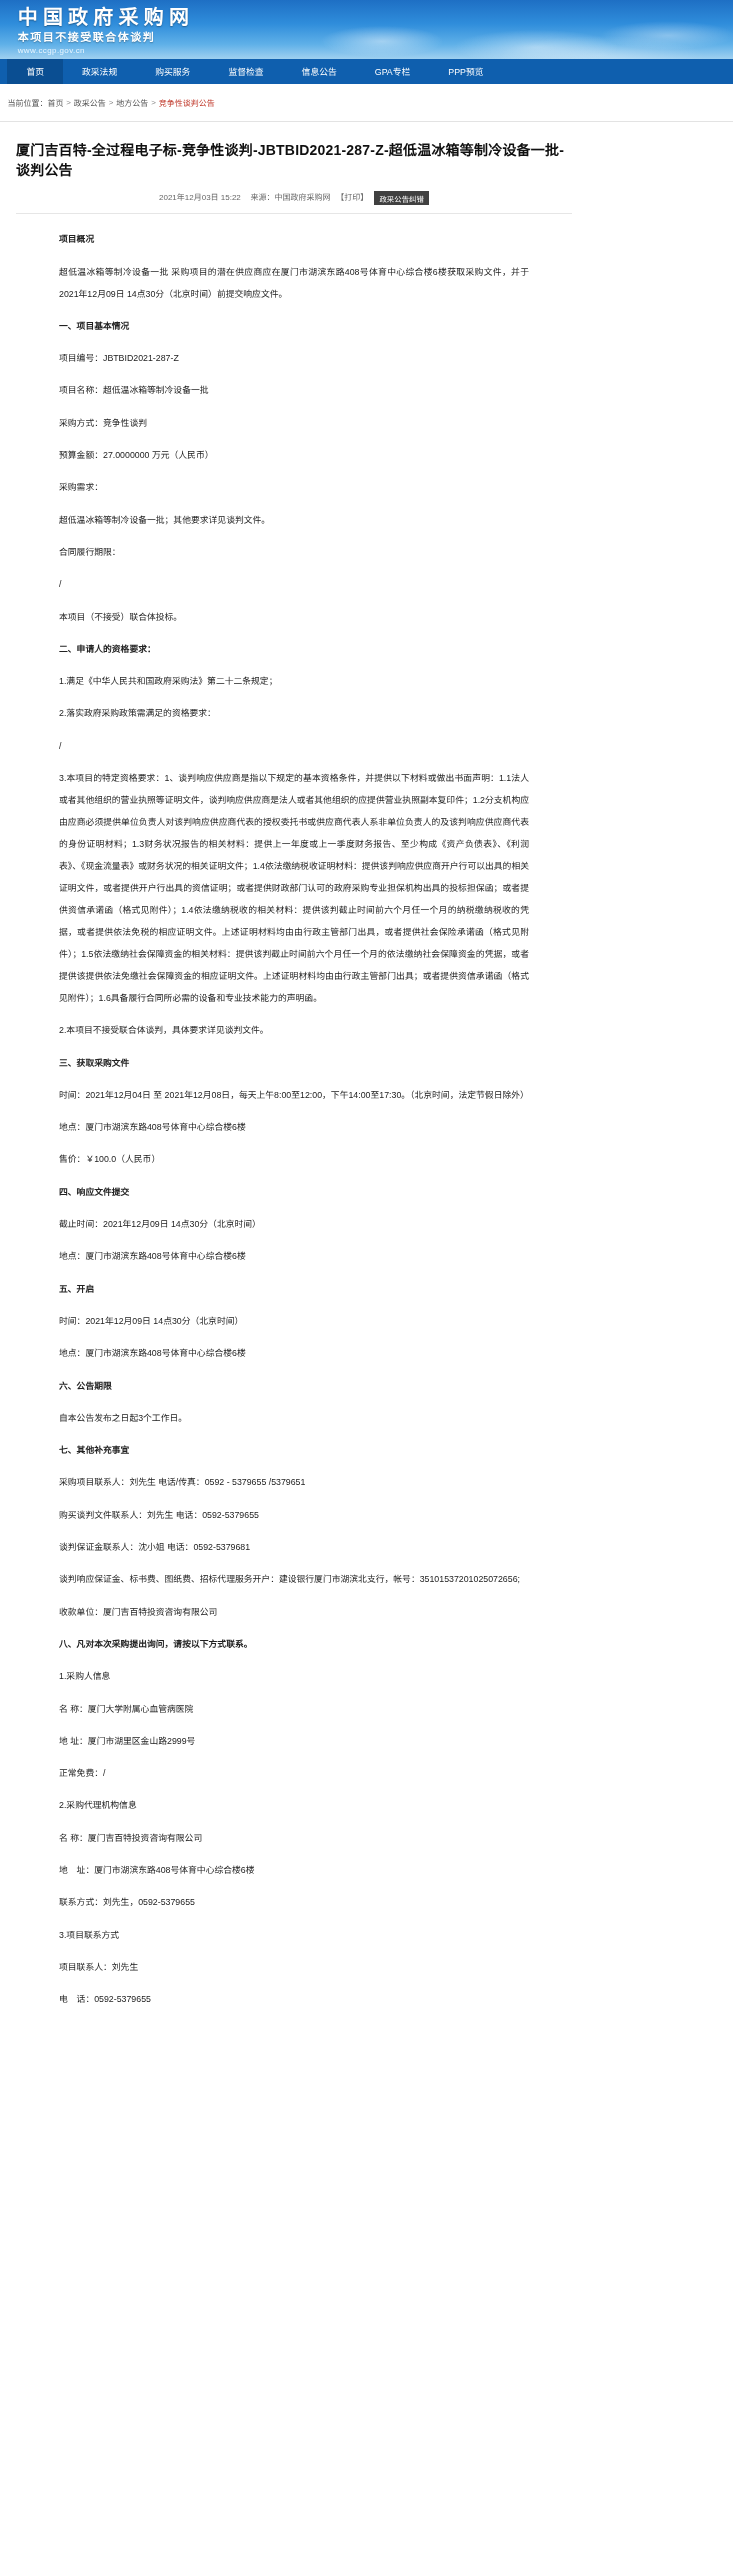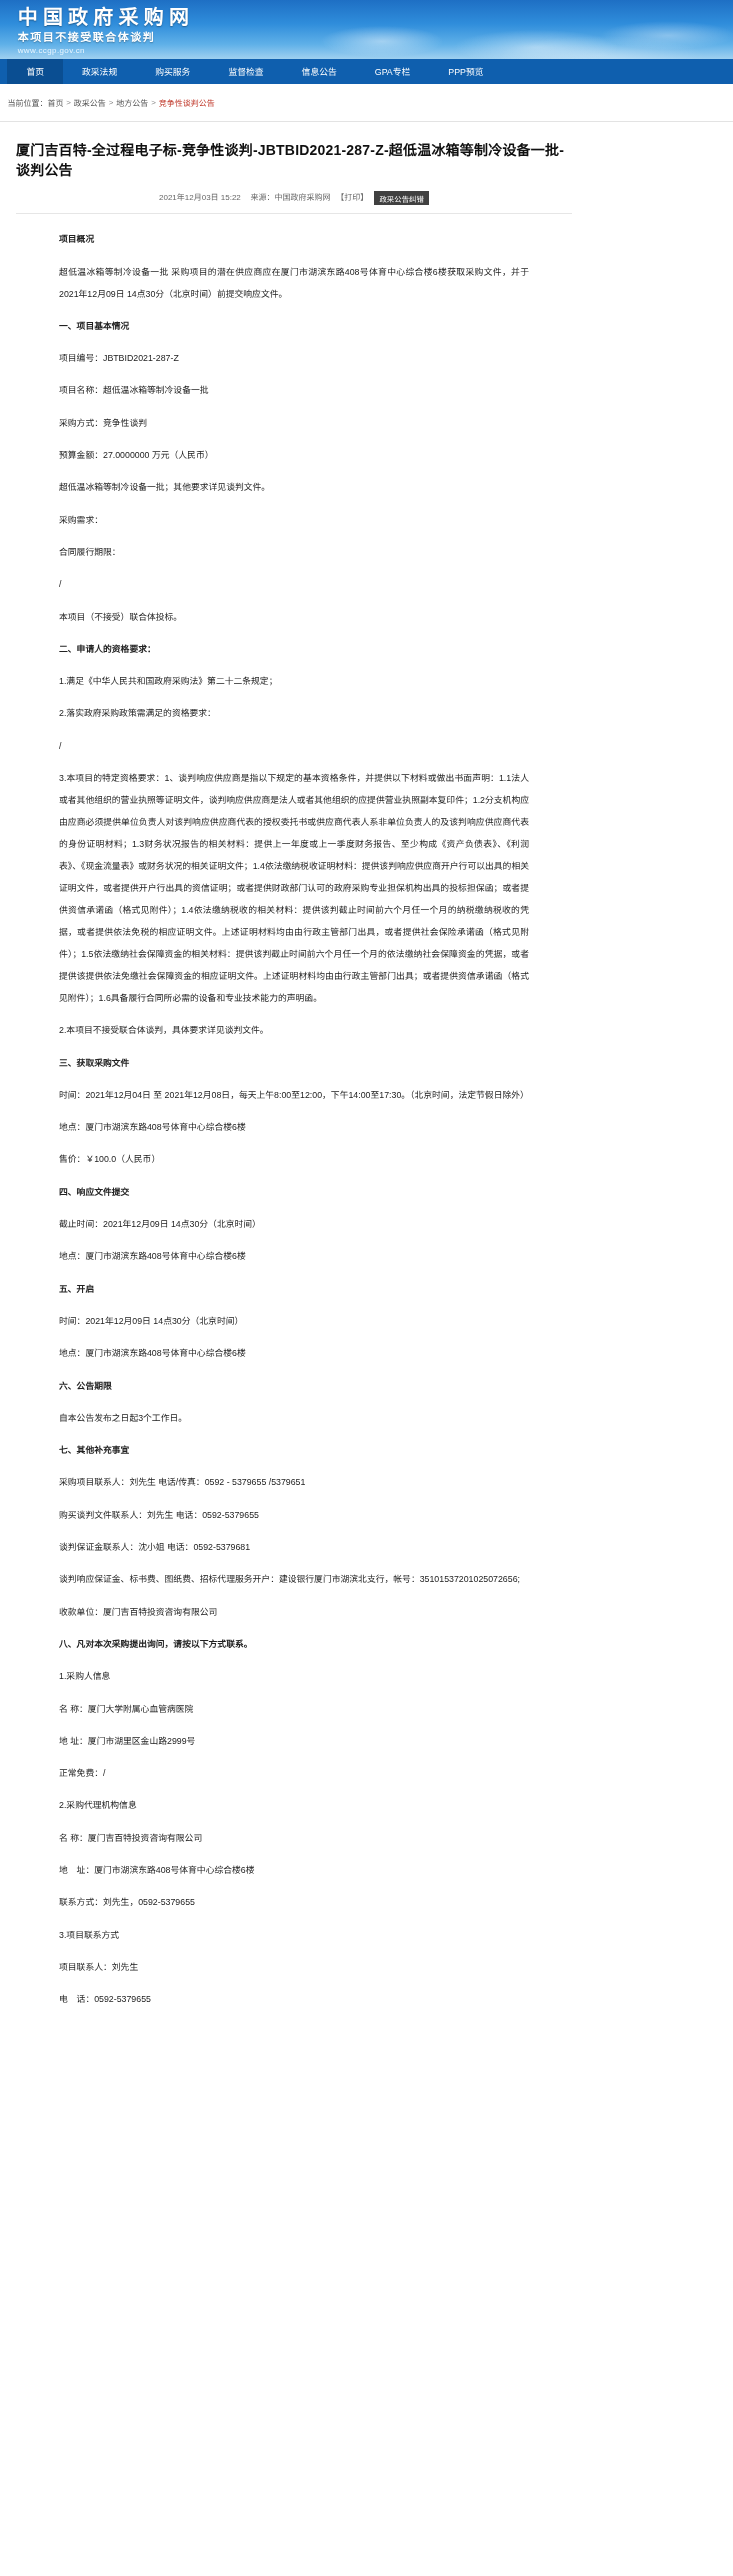--- a/index.html
+++ b/index.html
@@ -193,22 +193,22 @@
   <div class="body-wrap">
 
     <p class="sec-head">项目概况</p>
     <p>超低温冰箱等制冷设备一批 采购项目的潜在供应商应在厦门市湖滨东路408号体育中心综合楼6楼获取采购文件，并于2021年12月09日 14点30分（北京时间）前提交响应文件。</p>
 
     <p class="sec-head">一、项目基本情况</p>
     <p>项目编号：JBTBID2021-287-Z</p>
     <p>项目名称：超低温冰箱等制冷设备一批</p>
     <p>采购方式：竞争性谈判</p>
     <p>预算金额：27.0000000 万元（人民币）</p>
+    <p>采购需求：</p>
     <p>超低温冰箱等制冷设备一批；其他要求详见谈判文件。</p>
-    <p>采购需求：</p>
     <p>合同履行期限：</p>
     <p>/</p>
     <p>本项目（不接受）联合体投标。</p>
 
     <p class="sec-head">二、申请人的资格要求：</p>
     <p>1.满足《中华人民共和国政府采购法》第二十二条规定；</p>
     <p>2.落实政府采购政策需满足的资格要求：</p>
     <p>/</p>
     <p>3.本项目的特定资格要求：1、谈判响应供应商是指以下规定的基本资格条件，并提供以下材料或做出书面声明：1.1法人或者其他组织的营业执照等证明文件，谈判响应供应商是法人或者其他组织的应提供营业执照副本复印件；1.2分支机构应由应商必须提供单位负责人对该判响应供应商代表的授权委托书或供应商代表人系非单位负责人的及该判响应供应商代表的身份证明材料；1.3财务状况报告的相关材料：提供上一年度或上一季度财务报告、至少构成《资产负债表》、《利润表》、《现金流量表》或财务状况的相关证明文件；1.4依法缴纳税收证明材料：提供该判响应供应商开户行可以出具的相关证明文件，或者提供开户行出具的资信证明；或者提供财政部门认可的政府采购专业担保机构出具的投标担保函；或者提供资信承诺函（格式见附件）；1.4依法缴纳税收的相关材料：提供该判截止时间前六个月任一个月的纳税缴纳税收的凭据，或者提供依法免税的相应证明文件。上述证明材料均由由行政主管部门出具，或者提供社会保险承诺函（格式见附件）；1.5依法缴纳社会保障资金的相关材料：提供该判截止时间前六个月任一个月的依法缴纳社会保障资金的凭据，或者提供该提供依法免缴社会保障资金的相应证明文件。上述证明材料均由由行政主管部门出具；或者提供资信承诺函（格式见附件）；1.6具备履行合同所必需的设备和专业技术能力的声明函。</p>
     <p>2.本项目不接受联合体谈判，具体要求详见谈判文件。</p>

